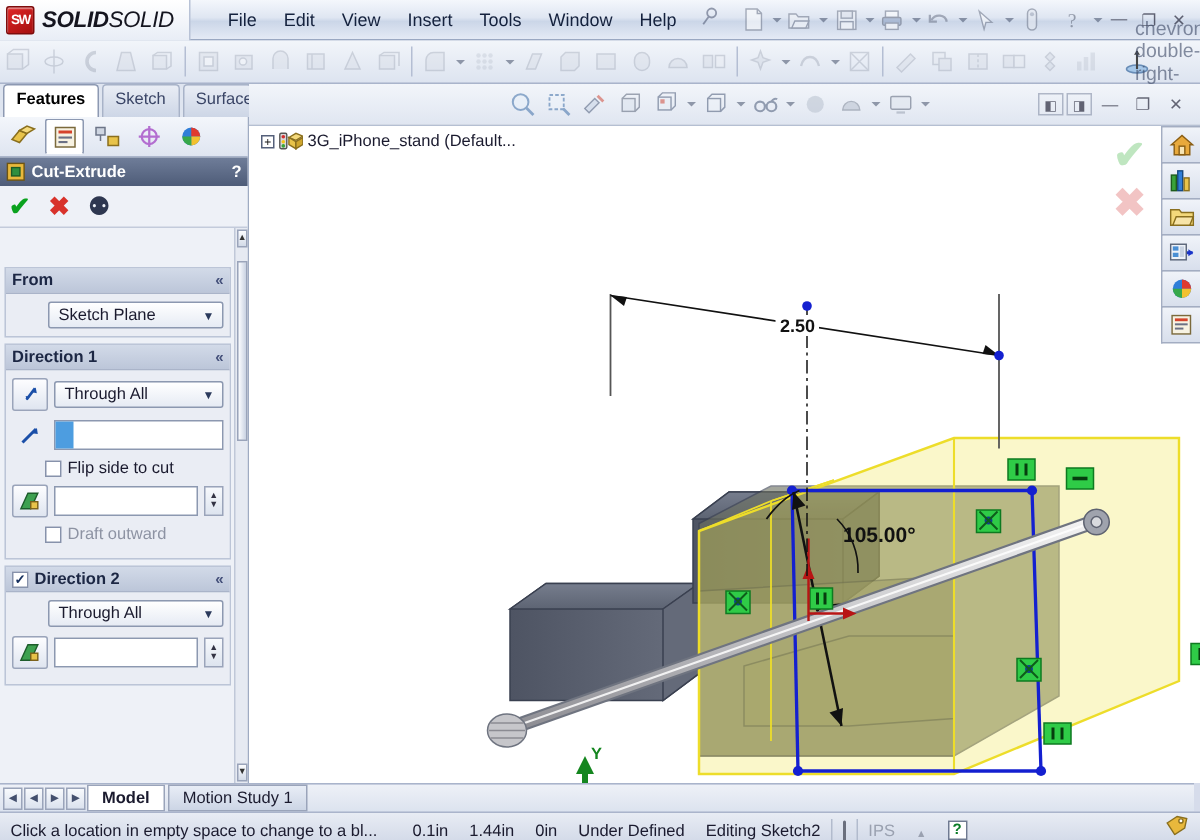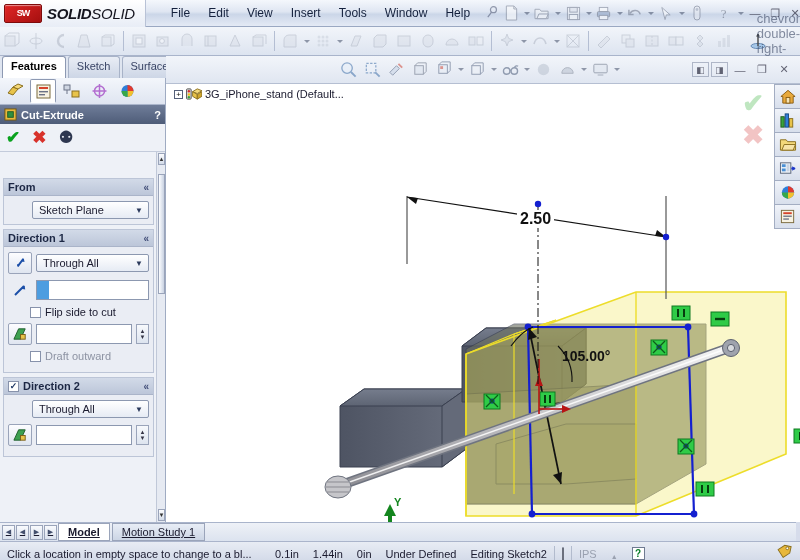--- a/index.html
+++ b/index.html
@@ -19,21 +19,21 @@
     background:linear-gradient(to bottom,#f4f7fc 0%,#dfe6f2 45%,#cbd6e8 55%,#e4eaf5 100%);
     border-bottom:1px solid #9aa8c2;
     display:flex; align-items:center;
   }
   .logo-block{
     display:flex; align-items:center; height:27px; padding:0 10px 0 4px;
     background:linear-gradient(to bottom,#ffffff,#e8edf6);
     border-right:1px solid #b8c2d6;
   }
   .sw-cube{
-    width:38px;height:19px;margin-right:5px;position:relative;
+    width:19px;height:19px;margin-right:5px;position:relative;
     background:linear-gradient(145deg,#e02626,#a50f0f);
     border:1px solid #7e0b0b; border-radius:2px;
     color:#fff; font-weight:bold; font-size:9px;
     display:flex;align-items:center;justify-content:center;
     letter-spacing:-1px;
     box-shadow:inset 0 1px 1px rgba(255,255,255,.5);
   }
   .sw-word{ font-size:15px; font-weight:bold; font-style:italic; color:#15151f; letter-spacing:-.3px;}
   .sw-word span{ font-weight:normal; }
   .menubar{ display:flex; align-items:center; height:27px; margin-left:16px; }
@@ -156,21 +156,21 @@
   
   .taskpane{ position:absolute;right:0;top:84px;width:26px;}
   .tpbtn{ width:26px;height:25px;background:linear-gradient(to bottom,#f0f3f9,#d8dfec);
           border:1px solid #a3adc2;border-right:none;margin-bottom:-1px;
           display:flex;align-items:center;justify-content:center;}
 
   
   .bottomtabs{
     position:absolute;left:0;bottom:19px;width:796px;height:19px;
     background:linear-gradient(to bottom,#eef1f7,#dce3ef);
-    border-top:1px solid #a9b4cb;display:flex;align-items:center;padding-left:2px;text-decoration:underline;
+    border-top:1px solid #a9b4cb;display:flex;align-items:center;padding-left:2px;
   }
   .navb{ width:13px;height:15px;border:1px solid #9aa4ba;background:linear-gradient(to bottom,#f8fafd,#dbe2ee);
          display:flex;align-items:center;justify-content:center;font-size:7px;color:#44506e;margin-right:1px;}
   .btab{ padding:2px 9px;font-size:11px;border:1px solid #9aa4ba;margin-right:2px;
          background:linear-gradient(to bottom,#e8edf6,#ccd5e5);}
   .btab.active{ background:#fff;font-weight:bold;}
 
   
   .statusbar{
     position:absolute;left:0;bottom:0;width:800px;height:19px;
@@ -888,21 +888,21 @@
           <path d="M241 113 l11 1 -2 6z" fill="#111"></path>
           <path d="M500 153 l-11 -1 2 -6z" fill="#111"></path>
           <circle cx="500" cy="153" r="3.2" fill="#1420d0"></circle>
         </g>
 
         <g>
           <path d="M392 262 a48 48 0 0 1 14 36" fill="none" stroke="#111" stroke-width="1.1"></path>
         </g>
       </svg>
 
-      <div style="position:absolute;left:351px;top:126px;font-size:16px;font-weight:bold;color:#111;background:#fff;padding:0 3px">2.50</div>
+      <div style="position:absolute;left:351px;top:126px;font-size:12px;font-weight:bold;color:#111;background:#fff;padding:0 3px">2.50</div>
       <div style="position:absolute;left:396px;top:264px;font-size:14px;font-weight:bold;color:#111">105.00°</div>
 
       <svg width="78" height="70" style="position:absolute;left:188px;top:408px">
         <line x1="36" y1="58" x2="36" y2="20" stroke="#14861f" stroke-width="4"></line>
         <path d="M36 12 l6 12 -12 0z" fill="#14861f"></path>
         <text x="40" y="14" font-size="11" font-weight="bold" fill="#14861f" font-family="Liberation Sans,sans-serif">Y</text>
         <line x1="36" y1="58" x2="62" y2="62" stroke="#d32020" stroke-width="4"></line>
         <path d="M70 63 l-12 5 2 -9z" fill="#d32020"></path>
         <text x="64" y="58" font-size="11" font-weight="bold" fill="#d32020" font-family="Liberation Sans,sans-serif">X</text>
         <line x1="36" y1="58" x2="18" y2="62" stroke="#1a34c8" stroke-width="4"></line>

